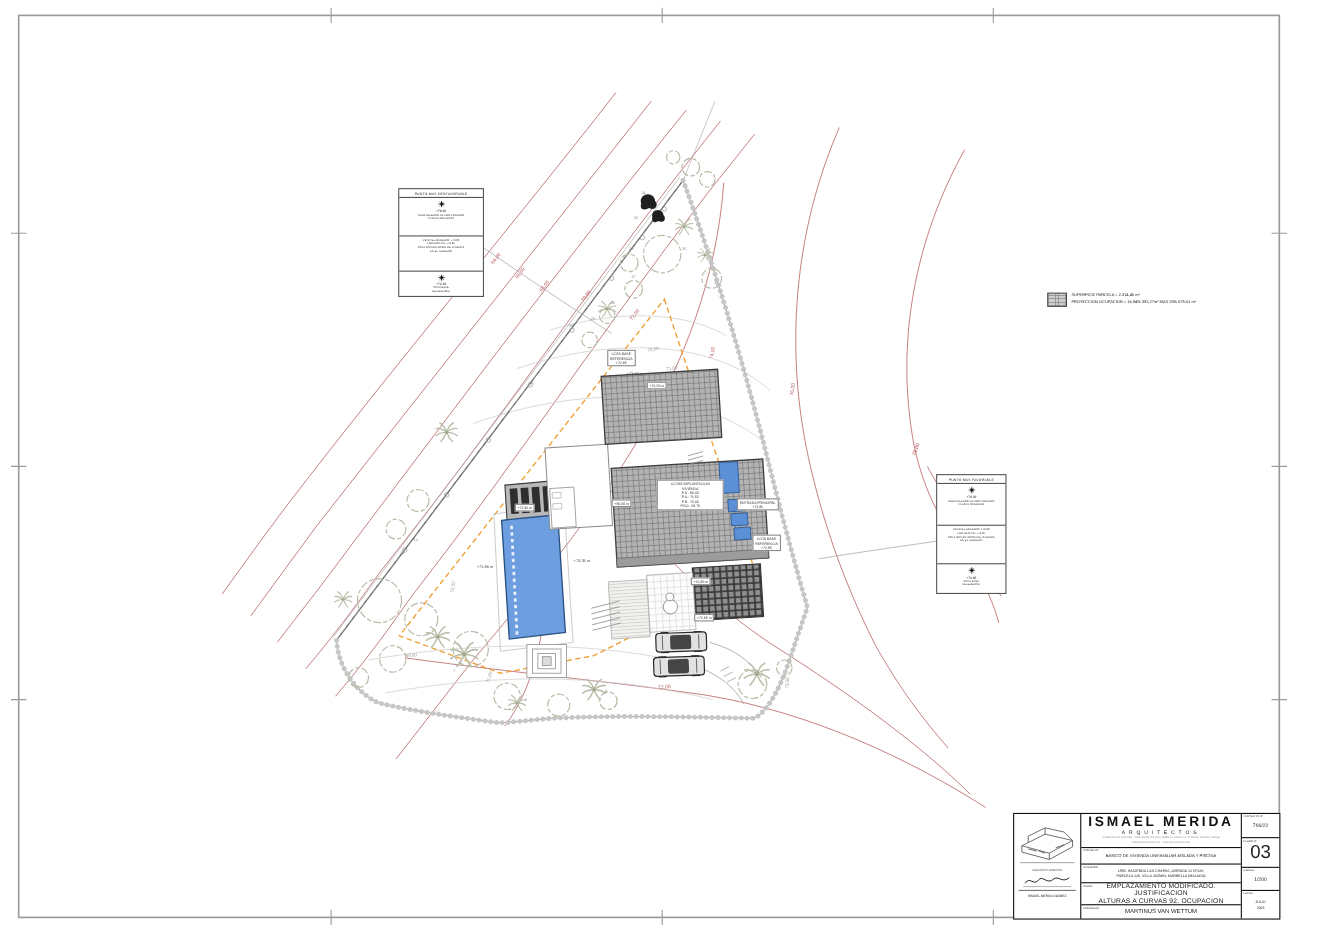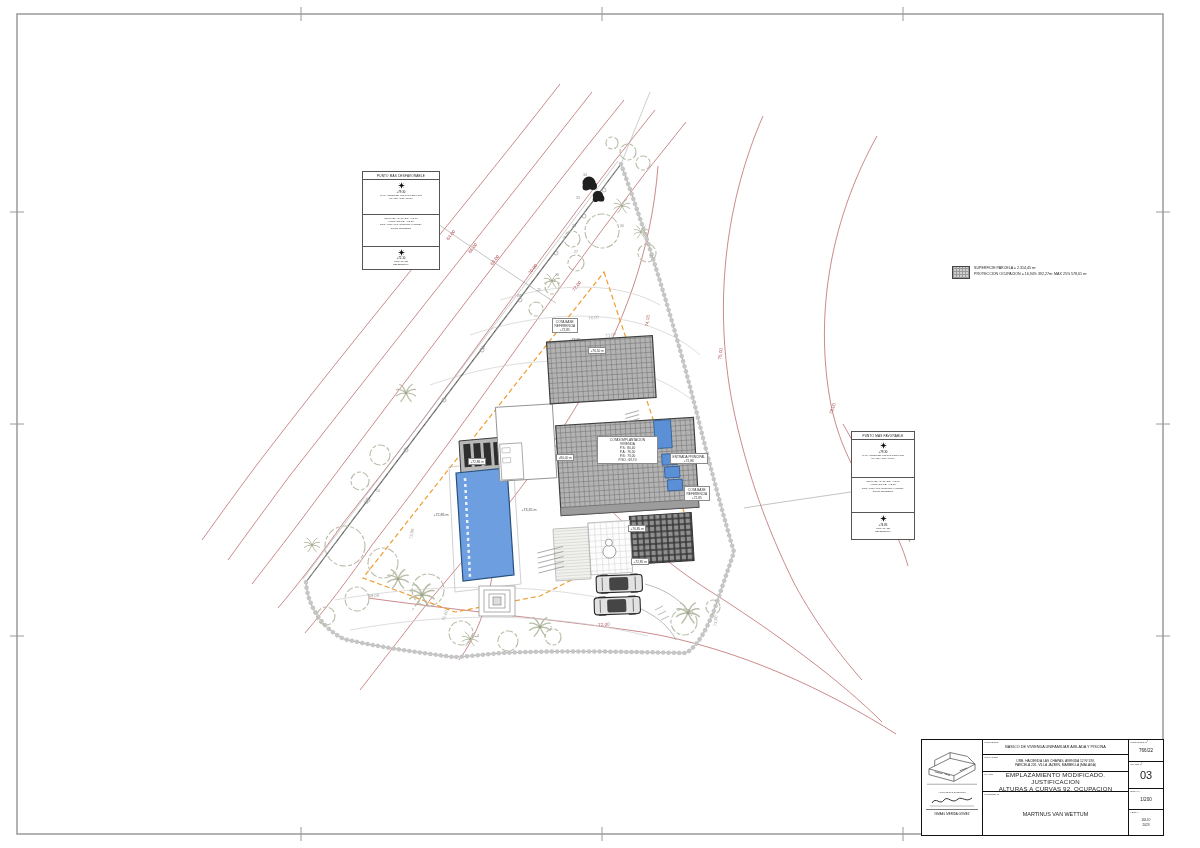--- a/index.html
+++ b/index.html
@@ -53,21 +53,21 @@
   .tb-lbl{position:absolute;left:1.5px;top:1px;font-size:2.5px;color:#333;text-align:left;}
   .tb-right{width:34px;display:flex;flex-direction:column;}
   .tb-rcell{position:relative;border-bottom:1.1px solid #111;flex:1;display:flex;
             align-items:center;justify-content:center;text-align:center;}
   .tb-rcell:last-child{border-bottom:none;}
   .v-proyecto{font-size:3.8px;}
   .v-situacion{font-size:3.3px;line-height:1.35;white-space:pre-line;}
   .v-plano{font-size:6.1px;line-height:1.15;white-space:pre-line;letter-spacing:0.2px;}
   .v-propiedad{font-size:5.4px;}
   .v-proyn{font-size:4.6px;}
-  .v-planon{font-size:11px;}
+  .v-planon{font-size:17px;}
   .v-escala{font-size:4.6px;}
   .v-fecha{font-size:3.2px;line-height:1.3;white-space:pre-line;}
 </style>
 </head>
 <body>
 
 <div class="sheet">
 
 <svg class="plan" width="1200" height="848" viewBox="0 0 1200 848">
   <defs>
@@ -398,20 +398,26 @@
       </g>
     </svg>
     <div class="tb-dirlabel">ARQUITECTO DIRECTOR</div>
     <svg class="tb-sig" width="48" height="14" viewBox="0 0 48 14">
       <path d="M4,9 C8,2 12,12 16,6 C20,1 24,11 30,5 C34,2 38,9 44,4" stroke="#222" stroke-width="0.9" fill="none"></path>
       <path d="M2,12 H46" stroke="#777" stroke-width="0.5"></path>
     </svg>
     <div class="tb-name">ISMAEL MERIDA GOMEZ</div>
   </div>
   <div class="tb-main">
+    <div class="tb-head">
+      <div class="tb-studio">ISMAEL MERIDA</div>
+      <div class="tb-studiosub">ARQUITECTOS</div>
+      <div class="tb-addr">Arquitectura de Viviendas · Urbanización Rio Real, Edificio 2, Oficina 10, 1ª Planta, Marbella, Málaga</div>
+      <div class="tb-addr">info@ismaelmerida.com  ·  www.ismaelmerida.com</div>
+    </div>
     <div class="tb-row" style="height:14px">
       <span class="tb-lbl">PROYECTO</span>
       <span class="v-proyecto">BASICO DE VIVIENDA UNIFAMILIAR AISLADA Y PISCINA</span>
     </div>
     <div class="tb-row" style="height:16px">
       <span class="tb-lbl">SITUACION</span>
       <span class="v-situacion">URB. HACIENDA LAS CHAPAS, AVENIDA 12 Nº13V,
 PARCELA 226, VILLA JAZMIN, MARBELLA (MALAGA)</span>
     </div>
     <div class="tb-row" style="height:19px">

